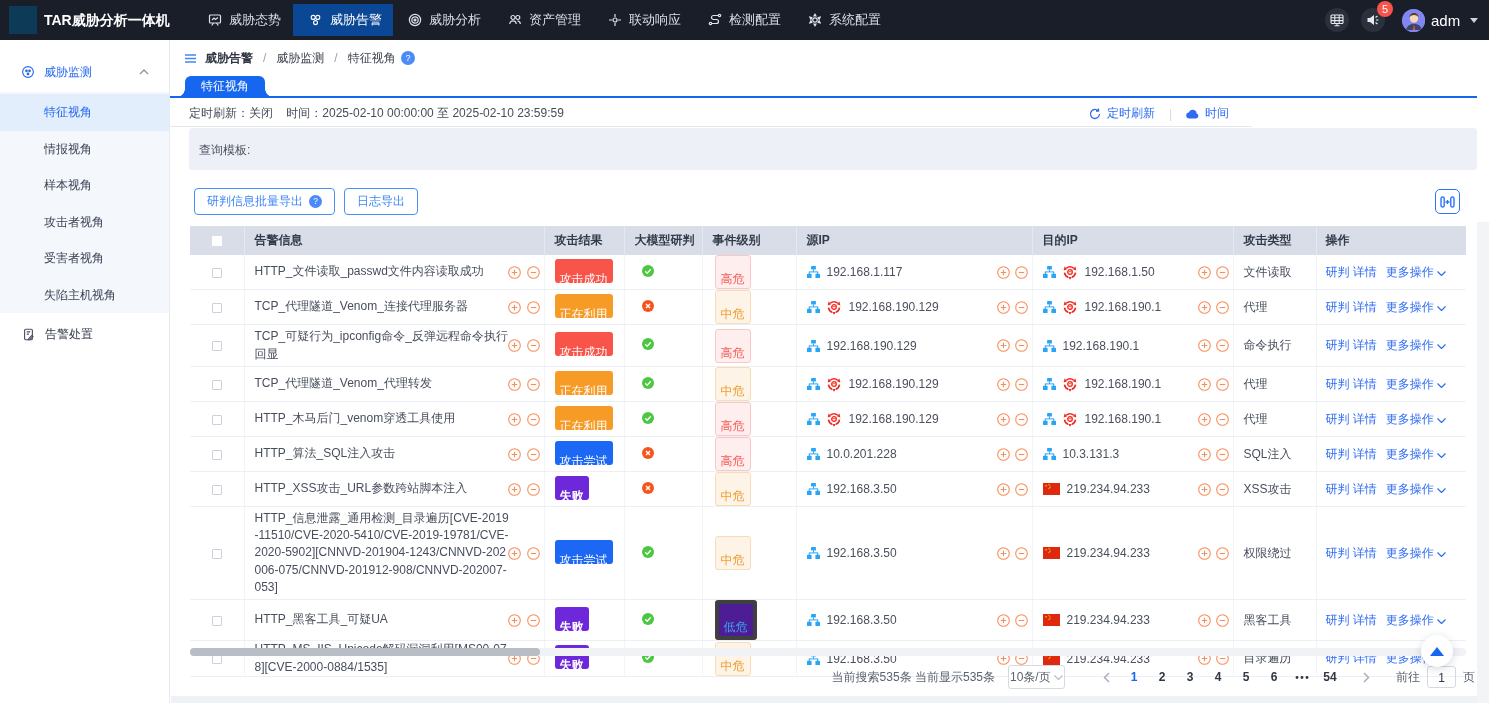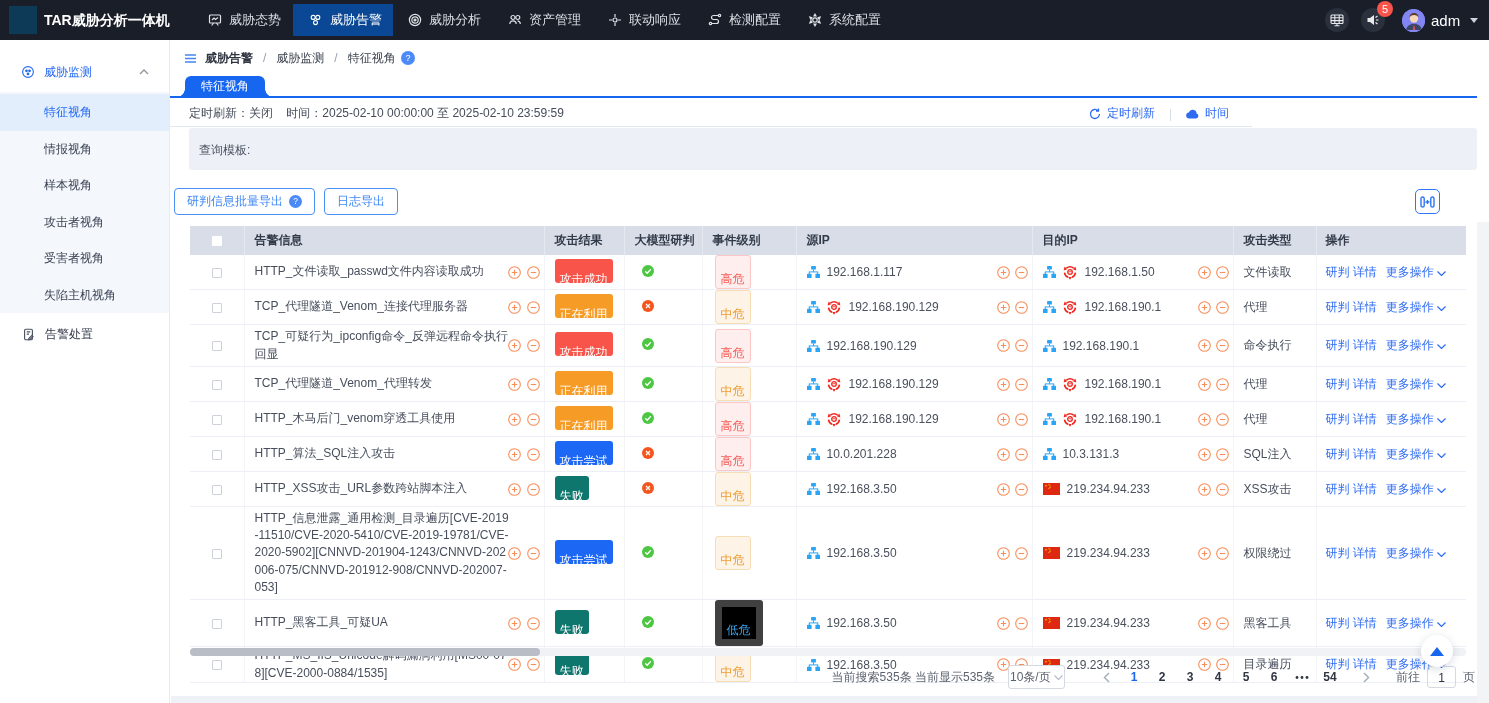--- a/index.html
+++ b/index.html
@@ -47,44 +47,44 @@
 .refrow .rgt{position:absolute;right:23px;top:8px;color:#2e6bf3;display:flex;align-items:center;}
 .filter{position:absolute;left:19px;top:87.5px;width:1288px;height:42px;background:#edf1f7;border-radius:3px;}
 .filter .lbl{position:absolute;left:10px;top:14px;color:#4a5160;}
 .fbtns{position:absolute;right:10px;top:6px;display:flex;align-items:center;height:27px;}
 .btn{height:27px;border-radius:4px;font-size:12px;display:inline-flex;align-items:center;justify-content:center;cursor:default;}
 .btn-ob{border:1px solid #1766f0;color:#1766f0;background:#fff;padding:0 11.5px;}
 .btn-bl{background:#1766f0;color:#fff;padding:0 13px;margin-left:11px;}
 .btn-wh{background:#fff;border:1px solid #d3d8e2;color:#4a5160;padding:0 12.5px;margin-left:10px;}
 .lnk{color:#2e6bf3;}
 
-.toolbar{position:absolute;left:4px;top:148px;width:1274px;height:28px;}
+.toolbar{position:absolute;left:24px;top:148px;width:1274px;height:28px;}
 .btn-exp{height:26.5px;border:1px solid #4a90f7;border-radius:4px;color:#3d87f6;background:#fff;display:inline-flex;align-items:center;padding:0 12px;margin-right:9px;vertical-align:top;}
 .colcfg{position:absolute;right:8px;top:1px;width:25px;height:25px;border:1.3px solid #2e76f6;border-radius:5px;display:flex;align-items:center;justify-content:center;}
 
 .tblwrap{position:absolute;left:20px;top:185.5px;width:1276px;}
 table{border-collapse:collapse;table-layout:fixed;width:1276px;font-size:12px;}
 th{background:#d8dde7;color:#333b4a;font-weight:bold;text-align:left;height:29.5px;padding:0 0 0 10px;border-right:1px solid #e4e8ef;}
 th.ck,td.ck{text-align:center;padding:0;}
 td{border-bottom:1px solid #eceff5;border-right:1px solid #f2f4f8;padding:0 0 0 10px;vertical-align:middle;color:#474e5c;}
 td:last-child,th:last-child{border-right:none;}
 .ckb{display:inline-block;width:10px;height:10px;border:1px solid #ccd1db;border-radius:1px;background:#fff;vertical-align:middle;}
 .ckb.hd{background:#fff;border:0;width:10px;height:10px;}
 .alert-c{position:relative;padding-right:0;}
 .alert-t{display:inline-block;word-break:break-all;line-height:17.3px;max-width:256px;vertical-align:middle;}
 .pm{position:absolute;right:4px;top:50%;margin-top:-6.5px;width:32px;height:13px;display:flex;justify-content:space-between;}
 .tag{display:inline-block;height:17px;line-height:16px;border-radius:3px;color:#fff;padding:12px 5px;font-size:12px;}
 .t-red{background:#f85449;}
 .t-org{background:#f79b27;}
 .t-blu{background:#1c68f5;}
-.t-gry{background:#0f766e;}
+.t-gry{background:#6d28d9;font-weight:bold;}
 .lv{display:inline-block;height:16px;line-height:15px;border-radius:3px;padding:16px 5px;font-size:12px;}
 .lv-h{background:#feeeee;border:1px solid #fbc7c5;color:#f55c57;}
 .lv-m{background:#fdf3e6;border:1px solid #f7ddb4;color:#ee9c2f;}
-.lv-l{background:#000000;border:7px solid #404040;color:#3aa3f0;}
+.lv-l{background:#4c1d95;border:4px solid #404040;color:#3aa3f0;}
 .ipcell{display:flex;align-items:center;}
 .ipcell .ip{margin-left:7px;color:#4a505c;}
 .ipcell .pm2{margin-left:auto;margin-right:4px;display:flex;}
 .ops{color:#2e6bf3;white-space:nowrap;}
 
 .hscroll{position:absolute;left:20px;top:0px;width:1276px;height:8px;background:#f0f2f5;border-radius:4px;}
 .hthumb{position:absolute;left:0;top:0;width:350px;height:8px;background:#b8bdc6;border-radius:4px;}
 .pager{position:absolute;left:0;width:1319px;height:40px;font-size:12px;color:#5c6370;}
 .pager .in{position:absolute;right:14px;top:10px;display:flex;align-items:center;}
 .pg-sel{width:57px;height:24px;border:1px solid #d4d9e2;border-radius:3px;background:#fff;display:inline-flex;align-items:center;justify-content:center;color:#5c6370;margin-left:13px;}

